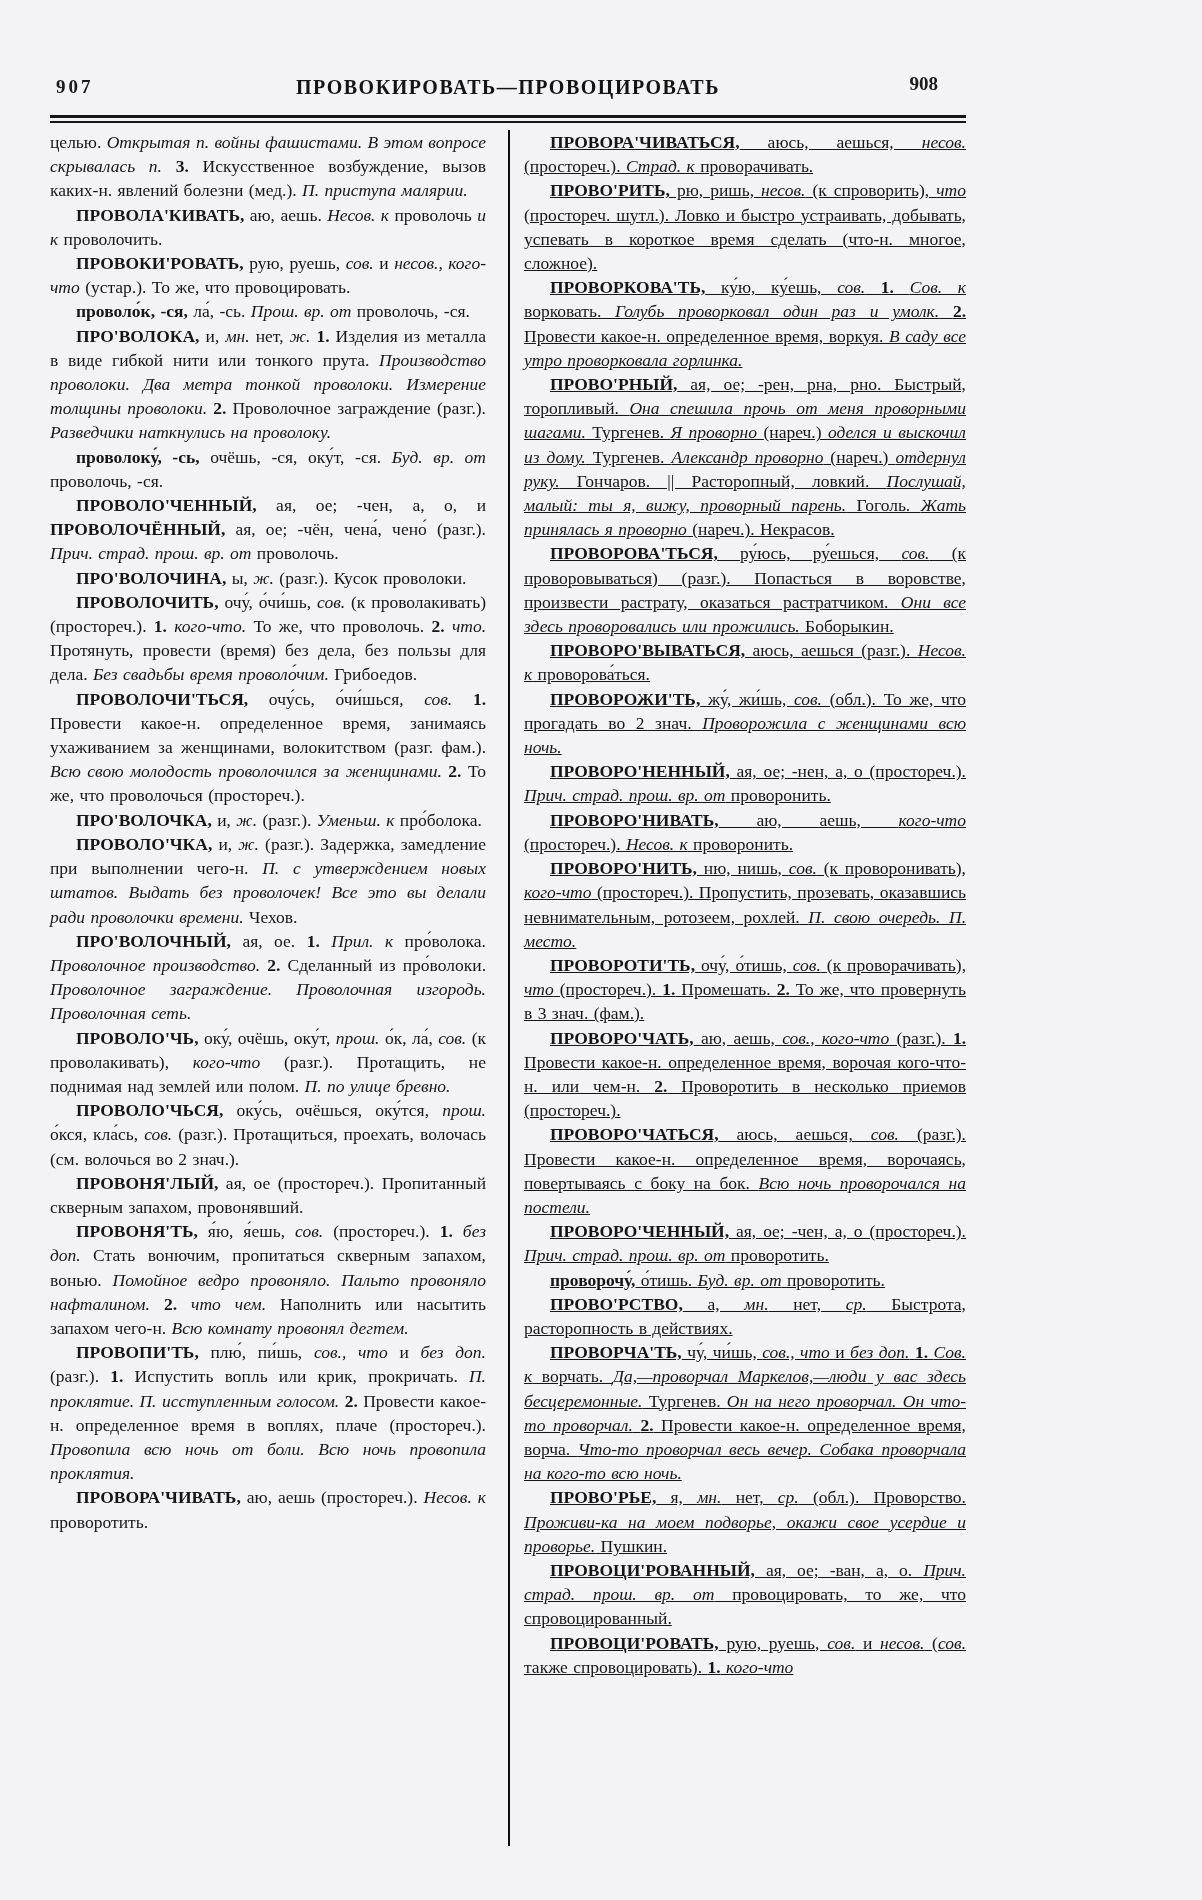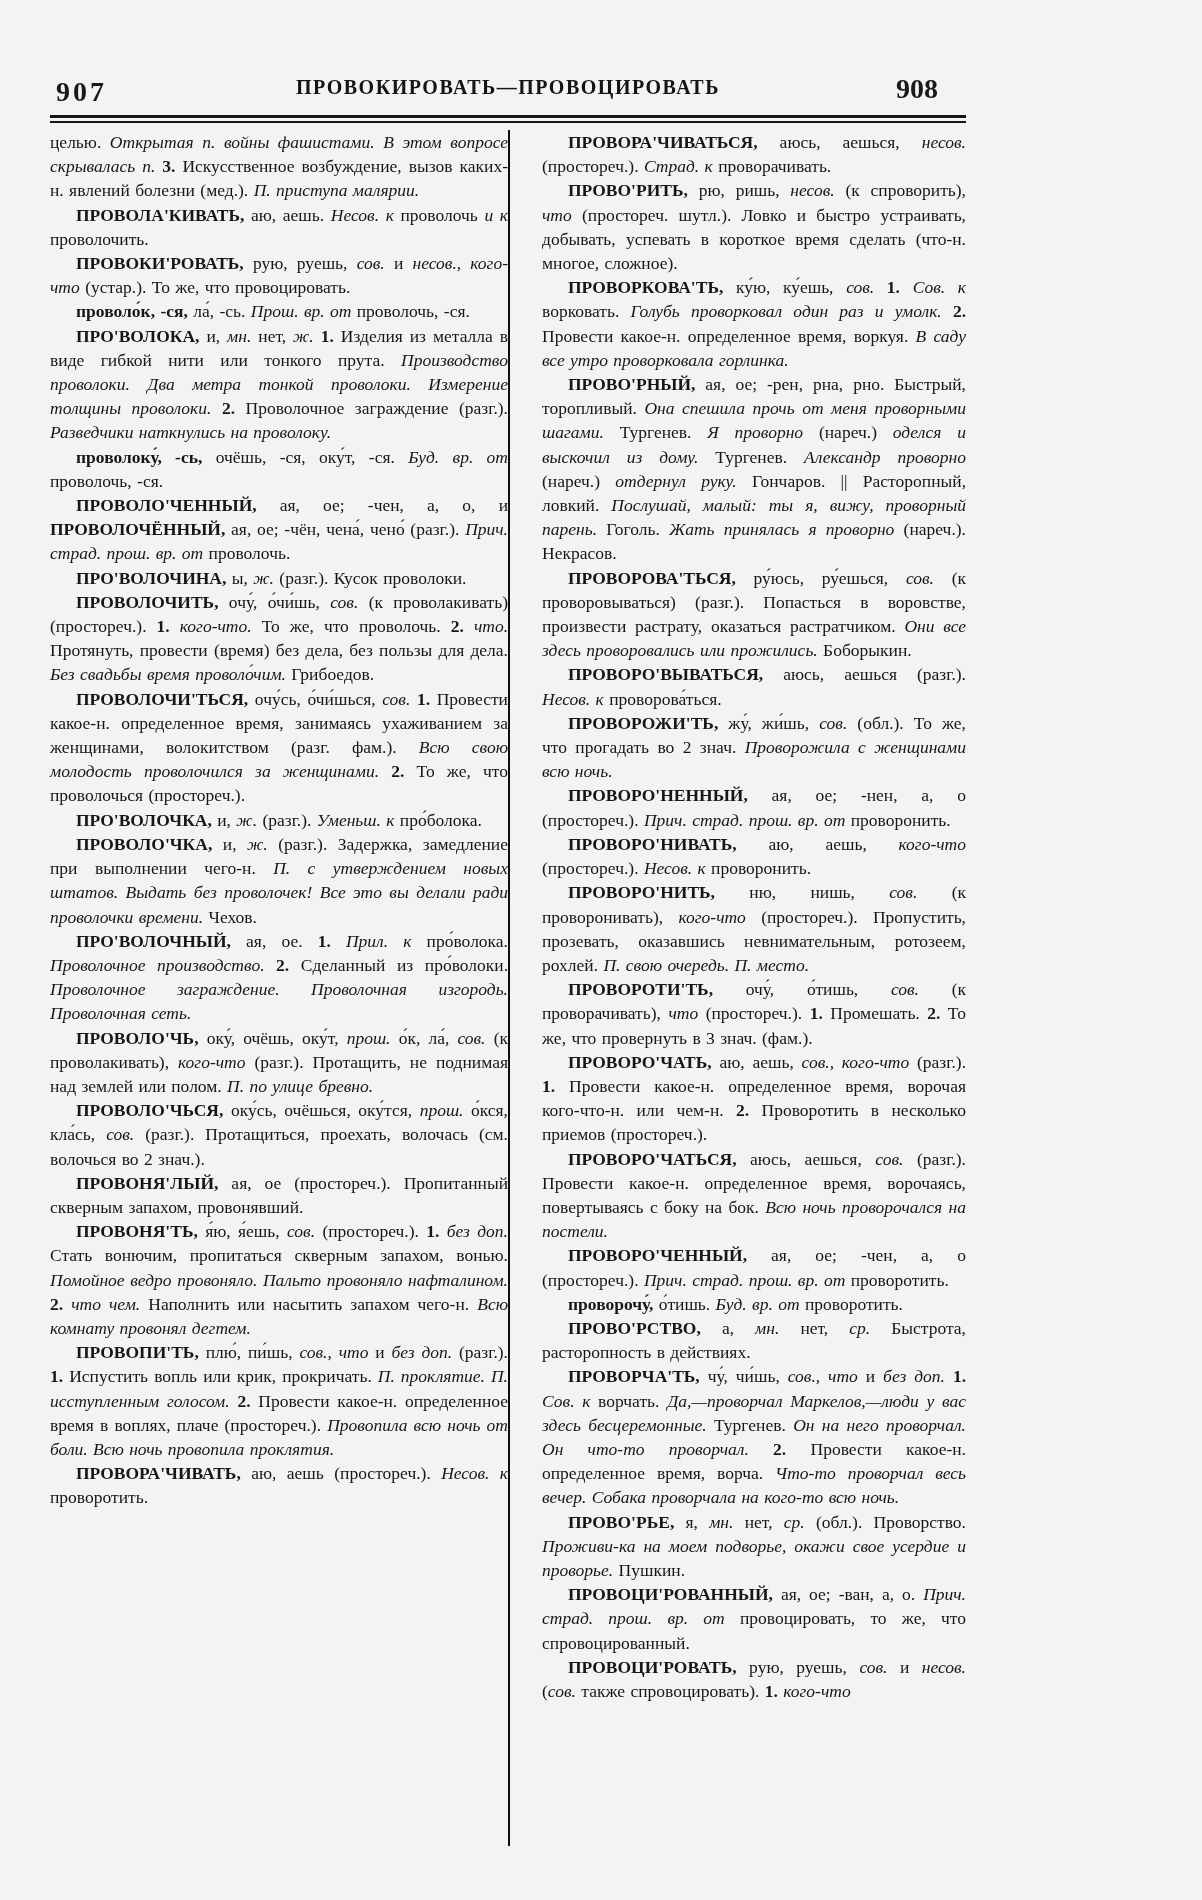--- a/index.html
+++ b/index.html
@@ -4,42 +4,42 @@
 <style>
   html,body{margin:0;padding:0;}
   body{
     width:1202px;height:1900px;
     background:#f3f3f6;
     font-family:"Liberation Serif","DejaVu Serif",serif;
     color:#141414;
   }
   .page{position:relative;width:1202px;height:1900px;overflow:hidden;background:#f3f3f6;}
   .page-header{position:absolute;top:72px;left:52px;width:912px;height:38px;}
-  .pageno{font-weight:bold;font-size:28px;color:#1a1a1a;}
+  .pageno{font-weight:bold;font-size:19px;color:#1a1a1a;}
   .pageno-left{position:absolute;left:4px;top:4px;letter-spacing:3px;}
   .pageno-right{position:absolute;right:26px;top:1px;}
   .running-title{
     position:absolute;left:0;right:0;top:4px;margin:0;
     text-align:center;font-size:20px;font-weight:bold;letter-spacing:1.5px;
   }
   .header-rule{
     position:absolute;top:115px;left:50px;width:916px;height:3px;
     border-top:3px solid #161616;border-bottom:2px solid #161616;
   }
   .columns{
     position:absolute;top:130px;left:50px;width:916px;
     display:flex;align-items:stretch;
   }
   .column{
     width:50%;box-sizing:border-box;
     text-align:justify;font-size:17.5px;line-height:24.2px;
     color:#161616;
   }
-  .column-left{padding-right:0;}
-  .column-right{border-left:2.5px solid #0e0e0e;padding-left:32px;min-height:1716px;}
+  .column-left{padding-right:22px;}
+  .column-right{border-left:2.5px solid #0e0e0e;padding-left:14px;min-height:1716px;text-decoration:underline;}
   .entry{margin:0;text-indent:26px;word-spacing:1px;}
   .entry.no-indent{text-indent:0;}
   .run-bold{font-weight:bold;}
   .run-italic{font-style:italic;}
 </style>
 </head>
 <body>
 
 <div class="page">
   <header class="page-header">

